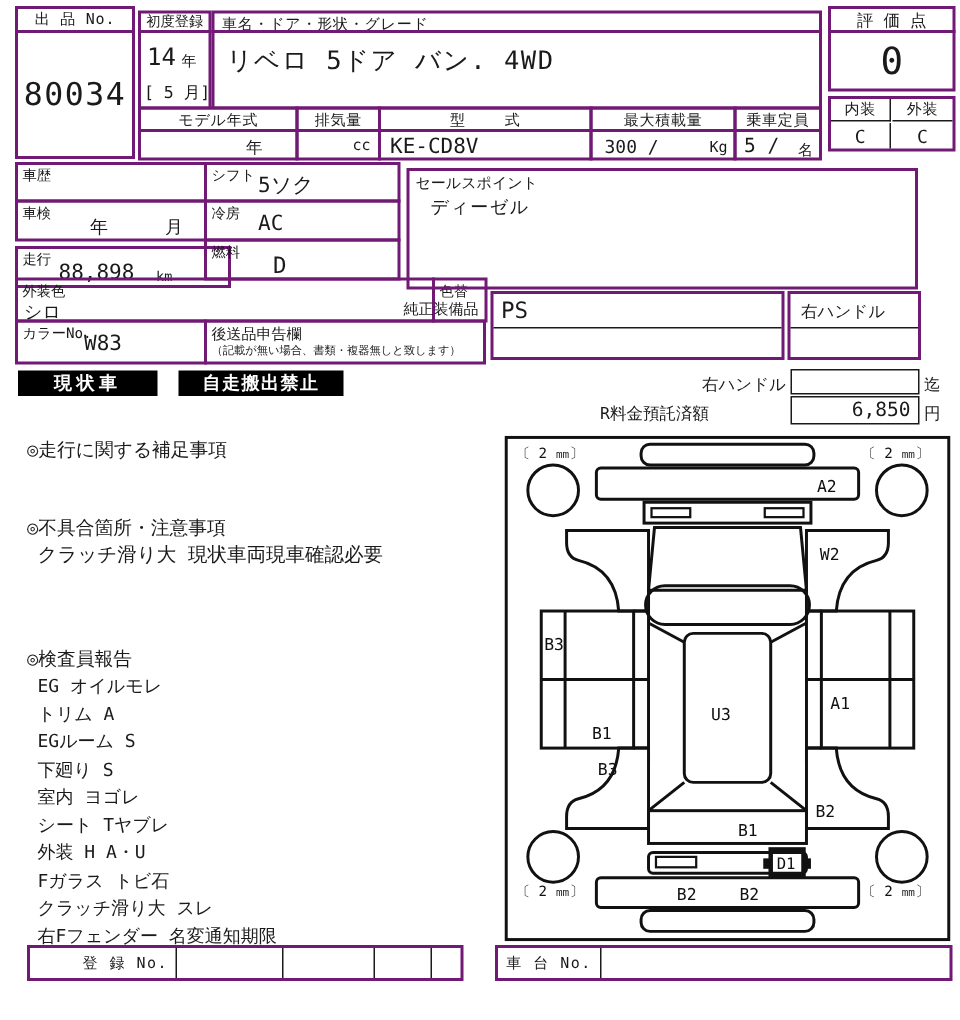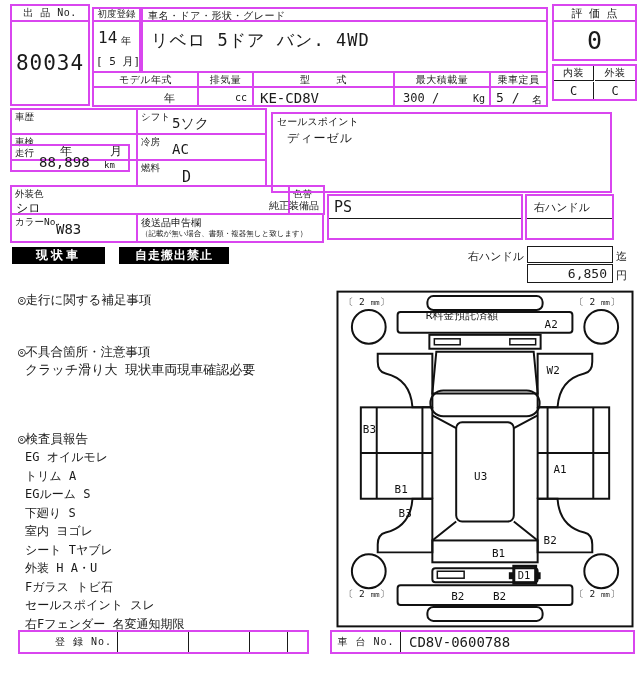--- a/index.html
+++ b/index.html
@@ -1,20 +1,20 @@
 <!DOCTYPE html>
 <html><head>
 <meta charset="utf-8">
 <style>
   html,body{margin:0;padding:0;background:#fff;}
   .sheet{position:relative;width:640px;height:680px;background:#fff;
          font-family:"DejaVu Sans Mono","DejaVu Sans","Liberation Sans",sans-serif;
          color:#1a1a1a;overflow:hidden;}
   .abs{position:absolute;box-sizing:border-box;}
-  .b2{border:2px solid #d946ef;}
+  .b2{border:2px solid #701a75;}
   .b15{border:1.5px solid #1a1a1a;}
   .ctr{display:flex;align-items:center;justify-content:center;}
   .lbl{font-size:10px;letter-spacing:0.5px;white-space:nowrap;}
   .cellLabel{position:absolute;top:1px;left:3px;font-size:9.5px;white-space:nowrap;}
   .badge{background:#000000;color:#fff;display:flex;align-items:center;justify-content:center;
          font-size:12px;font-weight:bold;letter-spacing:3px;}
   .noteTitle{font-size:12.5px;white-space:nowrap;}
   svg text{font-family:"DejaVu Sans Mono","DejaVu Sans",sans-serif;fill:#111;}
 </style>
 </head>
@@ -109,21 +109,21 @@
   </div>
   <div class="abs b2" style="left:10px;top:133px;width:128px;height:28px;">
     <span class="cellLabel">車検</span>
     <span class="abs" style="left:48px;top:8px;font-size:12px;">年</span>
     <span class="abs" style="left:98px;top:8px;font-size:12px;">月</span>
   </div>
   <div class="abs b2" style="left:136px;top:133px;width:131px;height:28px;">
     <span class="cellLabel">冷房</span>
     <span class="abs" style="left:34px;top:6px;font-size:14px;">AC</span>
   </div>
-  <div class="abs b2" style="left:10px;top:144px;width:120px;height:28px;">
+  <div class="abs b2" style="left:10px;top:164px;width:144px;height:28px;">
     <span class="cellLabel">走行</span>
     <span class="abs" style="left:27px;top:8px;font-size:14px;">88,898</span>
     <span class="abs" style="left:92px;top:14px;font-size:9px;">km</span>
   </div>
   <div class="abs b2" style="left:136px;top:159px;width:131px;height:28px;">
     <span class="cellLabel">燃料</span>
     <span class="abs" style="left:44px;top:7px;font-size:15px;">D</span>
   </div>
   <div class="abs b2" style="left:10px;top:185px;width:280px;height:30px;">
     <span class="cellLabel">外装色</span>
@@ -159,40 +159,40 @@
   <div class="abs badge" style="left:12px;top:247px;width:93px;height:17px;">
       <span>現状車</span>
     </div>
   <div class="abs badge" style="left:119px;top:247px;width:110px;height:17px;letter-spacing:1px;">
       <span>自走搬出禁止</span>
     </div>
 
   <span class="abs" style="left:400px;top:249px;width:124px;text-align:right;font-size:11px;">右ハンドル</span>
   <div class="abs b15" style="left:527px;top:246px;width:86px;height:17px;"></div>
   <span class="abs" style="left:616px;top:249px;font-size:11px;">迄</span>
-  <span class="abs" style="left:400px;top:268px;width:124px;text-align:center;font-size:11px;margin-top:40px;">R料金預託済額</span>
+  <span class="abs" style="left:400px;top:268px;width:124px;text-align:left;font-size:11px;">R料金預託済額</span>
   <div class="abs b15" style="left:527px;top:264px;width:86px;height:19px;">
     <span class="abs" style="right:5px;top:1px;font-size:13px;">6,850</span>
   </div>
   <span class="abs" style="left:616px;top:268px;font-size:11px;">円</span>
 
   <div class="abs noteTitle" style="left:18px;top:292px;">◎走行に関する補足事項</div>
   <div class="abs" style="left:25px;top:361px;font-size:13px;white-space:nowrap;">クラッチ滑り大 現状車両現車確認必要</div>
   <div class="abs noteTitle" style="left:18px;top:344px;">◎不具合箇所・注意事項</div>
   <div class="abs noteTitle" style="left:18px;top:431px;">◎検査員報告</div>
   <div class="abs" style="left:25px;top:448px;font-size:12px;line-height:18.5px;white-space:nowrap;">
     <div>EG オイルモレ</div>
     <div>トリム A</div>
     <div>EGルーム S</div>
     <div>下廻り S</div>
     <div>室内 ヨゴレ</div>
     <div>シート Tヤブレ</div>
     <div>外装 H A・U</div>
     <div>Fガラス トビ石</div>
-    <div>セールスポイント スレ</div>
+    <div>クラッチ滑り大 スレ</div>
     <div>右Fフェンダー 名変通知期限</div>
   </div>
 
   <svg class="abs" style="left:336px;top:289px;" width="298" height="340" viewBox="0 0 300 340">
     <g fill="none" stroke="#111" stroke-width="2">
       <rect x="1.5" y="1.5" width="297" height="337"></rect>
 
       <circle cx="33" cy="37" r="17"></circle>
       <circle cx="267" cy="37" r="17"></circle>
       <circle cx="33" cy="283" r="17"></circle>
@@ -260,18 +260,15 @@
       </div>
     <div style="width:70px;border-left:1.5px solid #1a1a1a;"></div>
     <div style="width:60px;border-left:1.5px solid #1a1a1a;"></div>
     <div style="width:37px;border-left:1.5px solid #1a1a1a;"></div>
     <div style="flex:1;border-left:1.5px solid #1a1a1a;"></div>
   </div>
   <div class="abs b2" style="left:330px;top:630px;width:305px;height:24px;display:flex;">
     <div class="ctr" style="width:68px;font-size:10px;letter-spacing:1px;border-right:1.5px solid #1a1a1a;">
         <span>車 台 No.</span>
       </div>
-    <div style="flex:1;display:flex;align-items:center;padding-left:8px;font-size:14px;">
-        <span>CD8V-0600788</span>
-      </div>
   </div>
 
 </div>
 
 </body></html>

